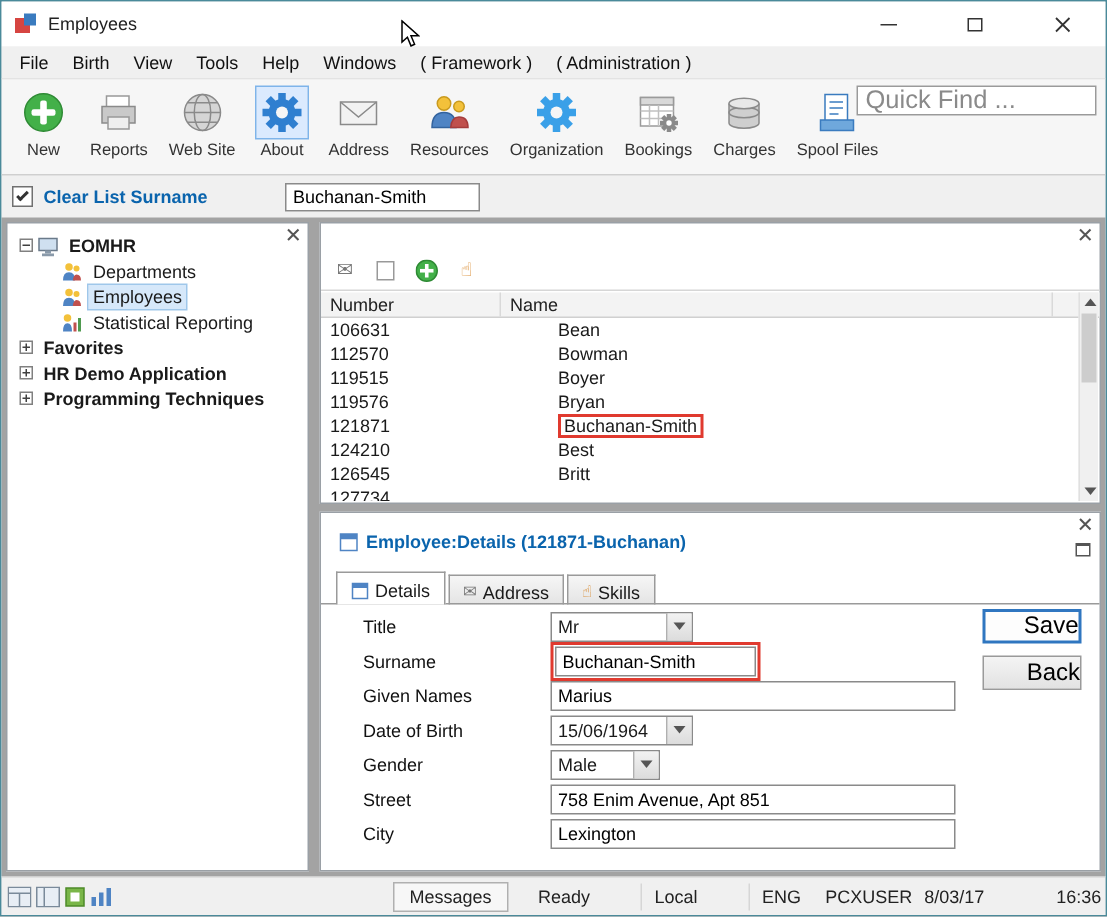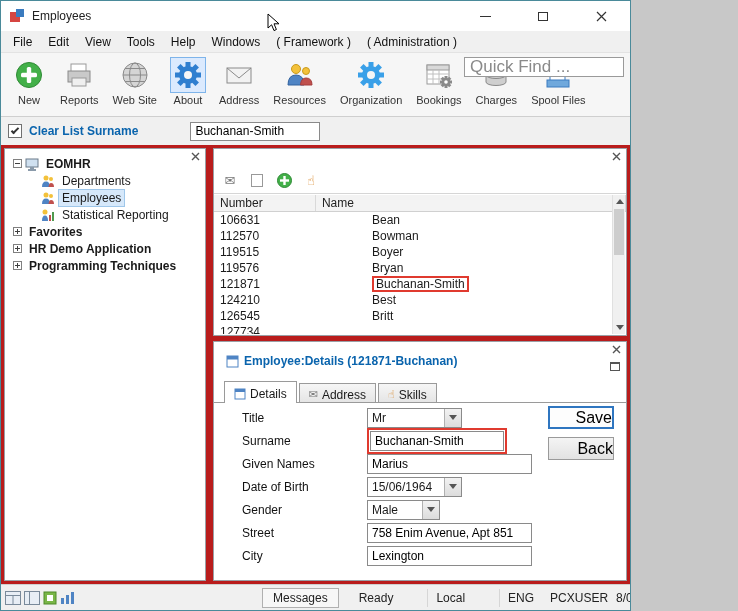--- a/index.html
+++ b/index.html
@@ -1,17 +1,17 @@
 <!DOCTYPE html>
 <html><head>
 <meta charset="utf-8">
 <style>
   * { box-sizing: border-box; margin: 0; padding: 0; }
   body { font-family: "Liberation Sans", "DejaVu Sans", sans-serif; background: #c8c8c8; }
-  .window { position: relative; width: 631px; height: 611px; border: 1px solid #4a8a9a; background: #f0f0f0; font-size: 12px; color: #1a1a1a; overflow: hidden; }
+  .window { position: relative; width: 738px; height: 611px; border: 1px solid #4a8a9a; background: #f0f0f0; font-size: 12px; color: #1a1a1a; overflow: hidden; }
 
   
   .titlebar { height: 30px; background: #ffffff; display: flex; align-items: center; padding-left: 8px; }
   .appicon { width: 16px; height: 16px; display: inline-flex; }
   .wtitle { margin-left: 7px; font-size: 12px; color: #222; }
   .wbtns { margin-left: auto; display: flex; height: 100%; }
   .wbtn { width: 58px; height: 100%; display: flex; align-items: center; justify-content: center; cursor: default; }
   .min-glyph { width: 11px; height: 1px; background: #333; }
   .max-glyph { width: 10px; height: 9px; border: 1px solid #333; }
 
@@ -29,21 +29,21 @@
   .quickfind::placeholder { color: #8a8a8a; }
 
   
   .filterrow { height: 28px; display: flex; align-items: center; padding-left: 7px; background: #f0f0f0; }
   .checkbox { width: 14px; height: 14px; border: 1px solid #707070; background: #fff; display: inline-flex; align-items: center; justify-content: center; }
   .check { width: 8px; height: 4px; border-left: 2px solid #333; border-bottom: 2px solid #333; transform: rotate(-45deg); margin-top: -2px; }
   .filterlabel { margin-left: 7px; color: #0a64ad; font-weight: bold; font-size: 12px; }
   .surnamefilter { margin-left: 52px; width: 130px; height: 19px; border: 1px solid #8a8a8a; padding: 0 4px; font-size: 12px; font-family: inherit; background: #fff; }
 
   
-  .main { position: absolute; top: 144px; bottom: 26px; left: 0; right: 0; background: #b91c1c; }
+  .main { position: absolute; top: 144px; bottom: 26px; left: 0; right: 0; background: #a3a3a3; }
   .panel { position: absolute; background: #fff; border: 1px solid #9aa0a6; }
   .closex { position: absolute; top: 3px; right: 5px; cursor: default; }
 
   
   .tree-panel { left: 3px; top: 3px; bottom: 3px; width: 202px; padding-top: 6px; }
   .titem { height: 17px; display: flex; align-items: center; }
   .expander { width: 9px; height: 9px; border: 1px solid #808080; background: #fff; position: relative; display: inline-block; flex: none; }
   .expander::before { content: ""; position: absolute; left: 1px; right: 1px; top: 3px; height: 1px; background: #404040; }
   .expander.plus::after { content: ""; position: absolute; top: 1px; bottom: 1px; left: 3px; width: 1px; background: #404040; }
   .ticon14 { width: 14px; height: 14px; display: inline-flex; margin-left: 3px; flex: none; }
@@ -137,21 +137,21 @@
       <div class="wbtn">
         <svg width="11" height="11">
             <path d="M1 1 L10 10 M10 1 L1 10" stroke="#333" stroke-width="1.2"></path>
           </svg>
       </div>
     </div>
   </div>
 
   <div class="menubar">
     <span class="menuitem">File</span>
-    <span class="menuitem">Edit</span>
+    <span class="menuitem">Birth</span>
     <span class="menuitem">View</span>
     <span class="menuitem">Tools</span>
     <span class="menuitem">Help</span>
     <span class="menuitem">Windows</span>
     <span class="menuitem">( Framework )</span>
     <span class="menuitem">( Administration )</span>
   </div>
 
   <div class="toolbar">
     <div class="tbtn">

